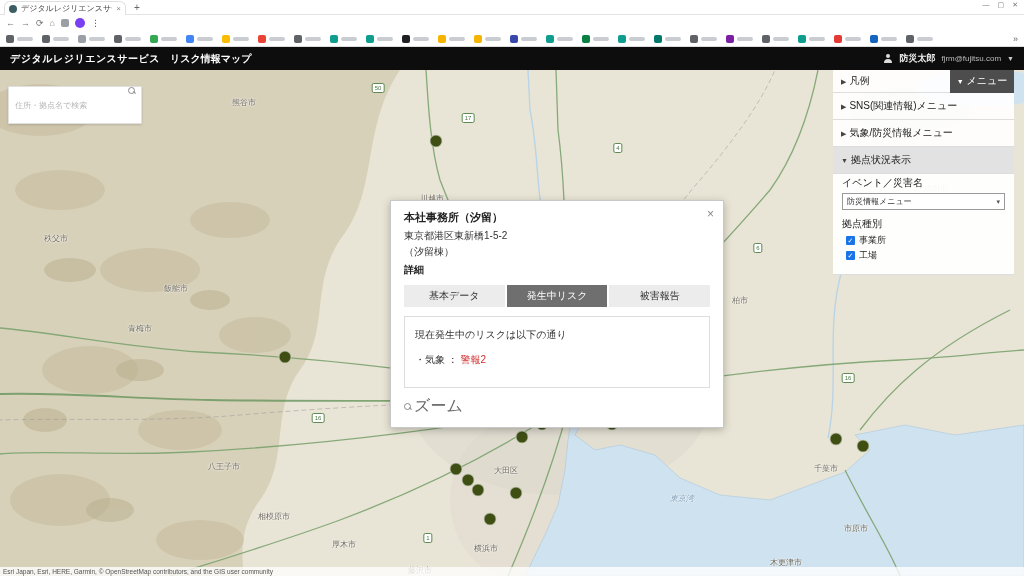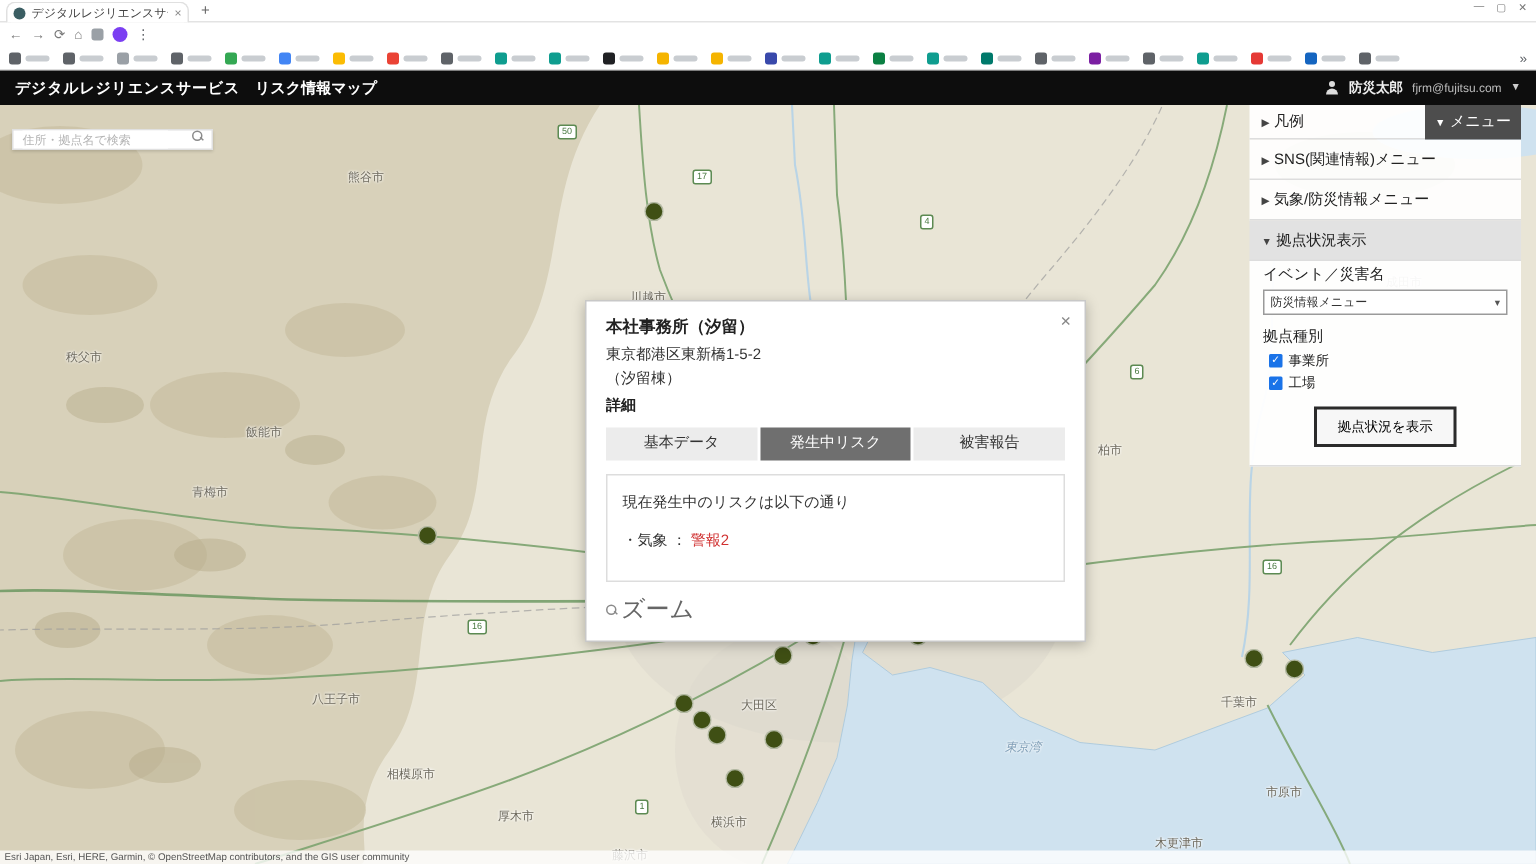--- a/index.html
+++ b/index.html
@@ -61,21 +61,21 @@
   .mlabel { position:absolute; font-size:8px; color:#6e6a5e; white-space:nowrap;
     text-shadow:0 0 2px #fff,0 0 2px #fff; transform:translate(-50%,-50%); }
   .mlabel.water { color:#7d9cb5; font-style:italic; }
   .shield { position:absolute; transform:translate(-50%,-50%); background:#fff;
     border:1px solid #5c8a52; color:#4a7a42; font-size:6px; line-height:8px; padding:0 2px;
     border-radius:2px; }
   .marker { position:absolute; width:13px; height:13px; border-radius:50%;
     transform:translate(-50%,-50%); border:1px solid rgba(255,255,255,0.6); }
   .marker.selected { box-shadow:0 0 0 3px rgba(42,199,192,0.75); }
 
-  .searchbox { position:absolute; left:8px; top:16px; width:134px; height:14px; background:#fff;
+  .searchbox { position:absolute; left:8px; top:16px; width:134px; height:38px; background:#fff;
     border:1px solid #e0e0e0; box-shadow:0 1px 2px rgba(0,0,0,0.15); display:flex; 
     padding:0 6px; gap:16px; }
   .searchbox input { border:none; outline:none; flex:1; font-size:8px; color:#333; width:90px;
     font-family:inherit; }
   .searchbox input::placeholder { color:#b5b5b5; }
   .mag { width:7px; height:7px; position:relative; flex:none; }
   .mag:before { content:""; position:absolute; left:0; top:0; width:5px; height:5px;
     border:1px solid #8a8a8a; border-radius:50%; }
   .mag:after { content:""; position:absolute; left:5px; top:5px; width:3px; height:1px;
     background:#8a8a8a; transform:rotate(45deg); }
@@ -326,21 +326,21 @@
       </g>
       <g stroke="#5d8f54" stroke-width="1.8" fill="none" opacity="0.75">
         <path d="M570,331 C470,330 340,332 210,330 C140,329 60,322 0,324"></path>
       </g>
     </svg>
 
     <div>
         <span class="mlabel" style="left: 140px; top: 258px;">青梅市</span>
         <span class="mlabel" style="left: 432px; top: 128px;">川越市</span>
         <span class="mlabel" style="left: 512px; top: 162px;">さいたま市</span>
-        <span class="mlabel" style="left: 244px; top: 48px;">熊谷市</span>
+        <span class="mlabel" style="left: 244px; top: 32px;">熊谷市</span>
         <span class="mlabel" style="left: 224px; top: 396px;">八王子市</span>
         <span class="mlabel" style="left: 274px; top: 446px;">相模原市</span>
         <span class="mlabel" style="left: 486px; top: 478px;">横浜市</span>
         <span class="mlabel" style="left: 506px; top: 400px;">大田区</span>
         <span class="mlabel" style="left: 596px; top: 316px;">江戸川区</span>
         <span class="mlabel" style="left: 688px; top: 328px;">船橋市</span>
         <span class="mlabel" style="left: 826px; top: 398px;">千葉市</span>
         <span class="mlabel" style="left: 856px; top: 458px;">市原市</span>
         <span class="mlabel" style="left: 786px; top: 492px;">木更津市</span>
         <span class="mlabel water" style="left: 682px; top: 428px;">東京湾</span>
@@ -400,21 +400,20 @@
         </div>
         <div class="sb-label">拠点種別</div>
         <div class="cbrow">
           <span class="cbox">✓</span>
           <span>事業所</span>
         </div>
         <div class="cbrow">
           <span class="cbox">✓</span>
           <span>工場</span>
         </div>
-        <button class="sb-btn">拠点状況を表示</button>
       </div>
     </div>
 
     <div class="dialog">
       <span class="dlg-close">×</span>
       <div class="dlg-title">本社事務所（汐留）</div>
       <div class="dlg-line">東京都港区東新橋1-5-2</div>
       <div class="dlg-line">（汐留棟）</div>
       <div class="dlg-detail">詳細</div>
       <div class="dlg-tabs">

